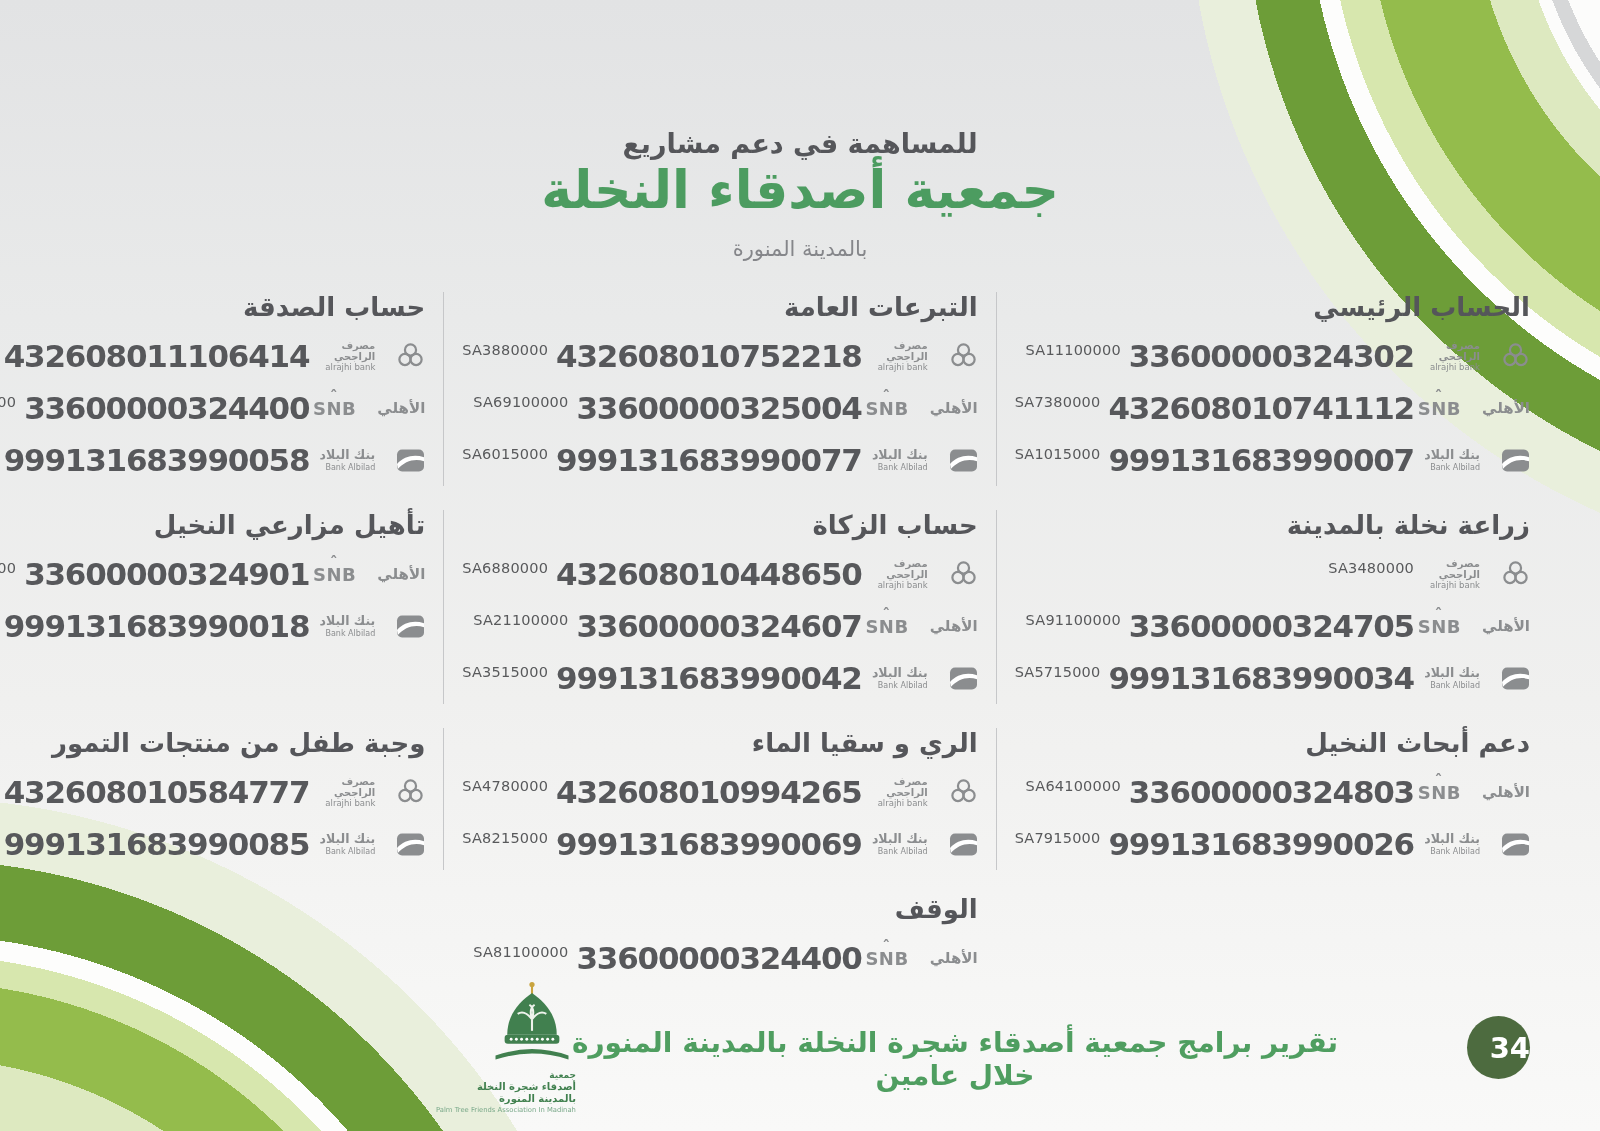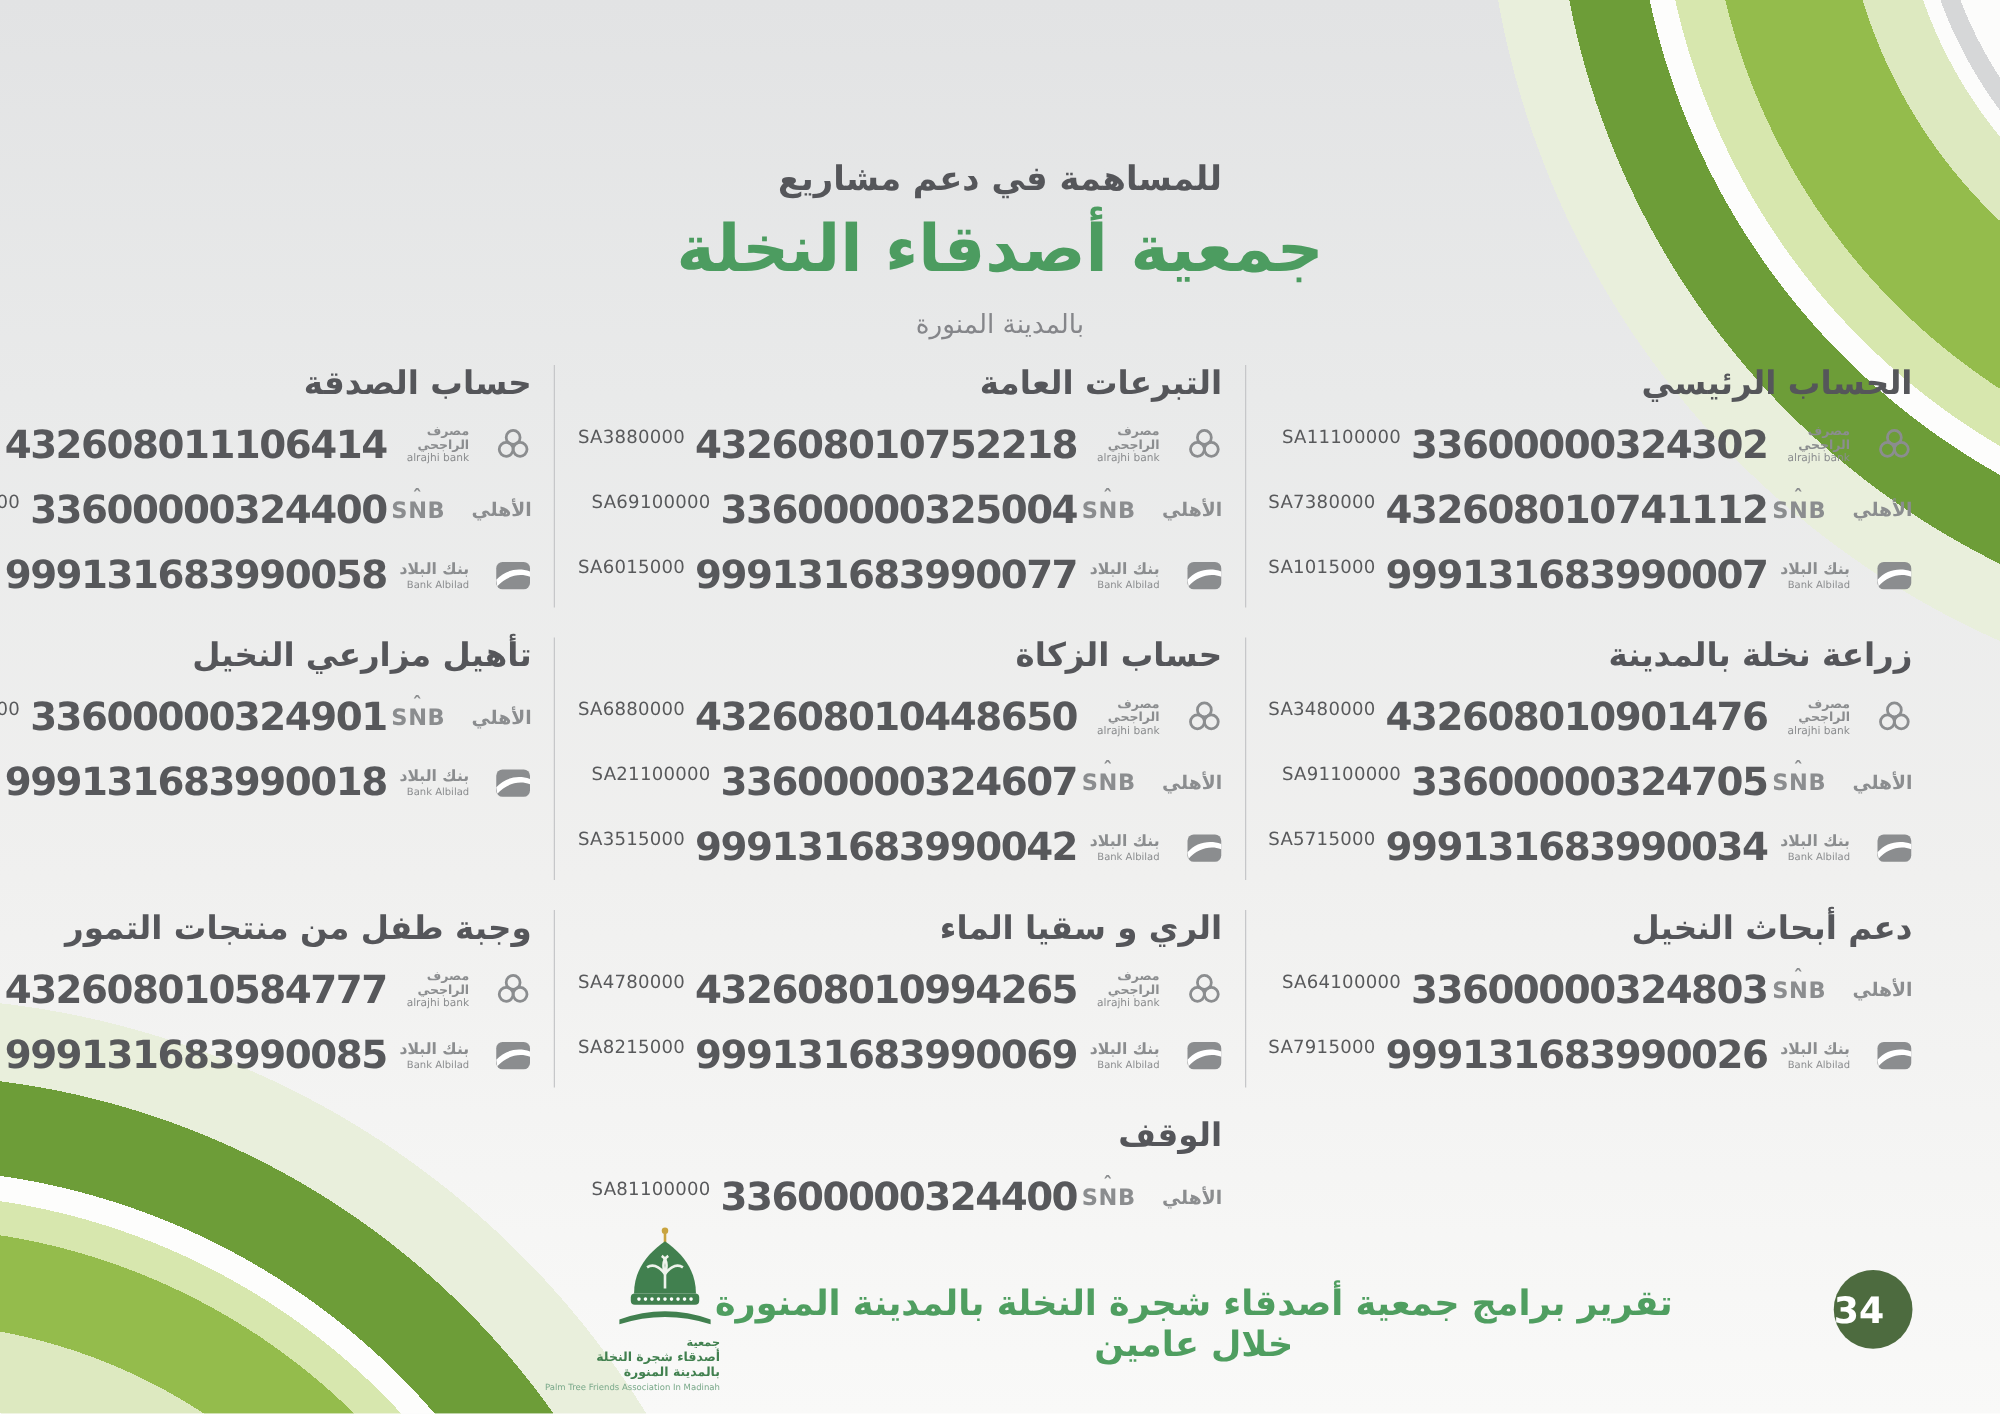--- a/index.html
+++ b/index.html
@@ -20,21 +20,21 @@
         rgba(233,239,220,0) 692px),
       radial-gradient(circle at -80px 1500px,
         #fcfcfb 0 330px,#d6d7d8 330px 344px,#fcfcfb 344px 378px,
         #dde9c0 378px 442px,#94bc4c 442px 518px,#d7e7ae 518px 545px,
         #fdfdfc 545px 565px,#6d9d38 565px 640px,#e9efdc 640px 702px,
         rgba(233,239,220,0) 702px);
   }
   
   .hdr{position:absolute;top:128px;left:0;width:100%;text-align:center;direction:rtl}
   .hdr-l1{font-size:27px;font-weight:700;color:#55565a}
-  .hdr-cal{font-size:52px;font-weight:700;color:#4c9c60;line-height:1.2;margin-top:10px}
+  .hdr-cal{font-size:52px;font-weight:700;color:#4c9c60;line-height:1.2;margin-top:0}
   .hdr-l2{font-size:21px;color:#85868a;margin-top:16px}
   
   .grid{
     position:absolute;top:292px;left:52px;right:52px;
     display:grid;grid-template-columns:1fr 1fr 1fr;direction:rtl;row-gap:24px;
   }
   .cell{padding:0 18px}
   .cell.dv{border-left:1px solid #c6c7c9}
   .cell.waqf{grid-column:2}
   .st{font-size:26px;font-weight:700;color:#55565a;text-align:right;margin:0 0 8px}
@@ -53,21 +53,21 @@
   .blt i.e{font-size:8px}
   .bli{width:29px;height:27px;flex:0 0 29px}
   
   .flogo{position:absolute;left:436px;top:980px;width:140px;direction:rtl}
   .flc1{font-size:9px;font-weight:700;color:#41804f;line-height:1.2}
   .flc2{font-size:10px;font-weight:700;color:#41804f;line-height:1.25}
   .flc3{font-size:6.8px;color:#7aa98a;direction:ltr;line-height:1.3}
   .ftitle{position:absolute;left:565px;top:1026px;width:780px;text-align:center;direction:rtl;
           font-size:28px;font-weight:700;color:#4f9e60}
   .fpage{position:absolute;left:1467px;top:1016px;width:63px;height:63px;border-radius:50%;
-         background:#4d6b3f;color:#fff;display:flex;align-items:center;justify-content:flex-start;
+         background:#4d6b3f;color:#fff;display:flex;align-items:center;justify-content:flex-end;
          font-size:29px;font-weight:700}
 </style>
 </head>
 <body>
 
 <svg width="0" height="0" style="position:absolute">
   <defs>
     <symbol id="trefoil" viewBox="0 0 36 34">
       <g fill="none" stroke="#8b8d8f" stroke-width="2.8">
         <circle cx="18" cy="10" r="7"></circle>
@@ -204,21 +204,20 @@
               <use href="#albiladmark"></use>
             </svg>
         </span>
       </div>
     </section>
 
     <section class="cell dv">
       <h3 class="st">زراعة نخلة بالمدينة</h3>
       <div class="row">
         <span class="pfx">SA3480000</span>
-        <span class="num">432608010901476</span>
         <span class="logo rj">
           <span class="rjt">
             <i class="a">مصرف الراجحي</i>
             <i class="e">alrajhi bank</i>
           </span>
           <svg class="rji" viewBox="0 0 36 34">
               <use href="#trefoil"></use>
             </svg>
         </span>
       </div>

